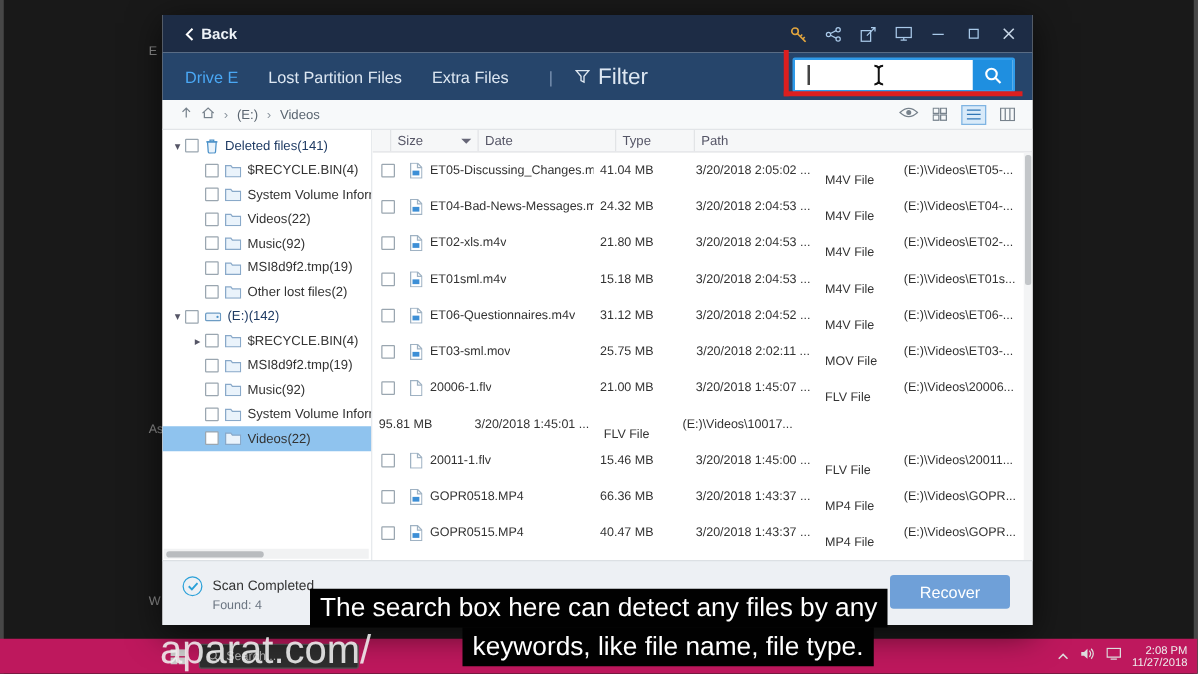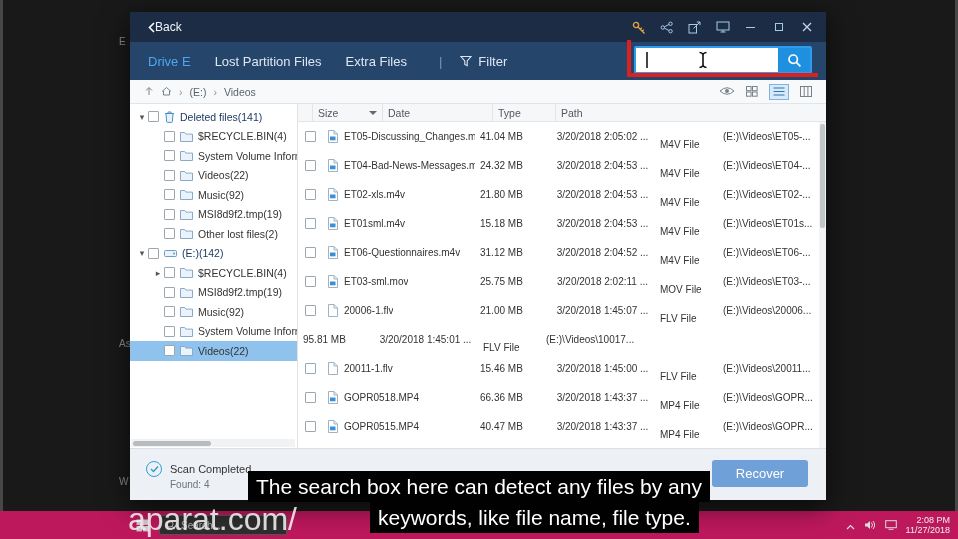--- a/index.html
+++ b/index.html
@@ -6,31 +6,31 @@
   body { background:#000; font-family:"Liberation Sans", sans-serif; }
   .stage { position:relative; width:958px; height:539px; background:#191919; overflow:hidden; font-family:"Liberation Sans", sans-serif; }
   .edge { position:absolute; top:0; bottom:0; width:3px; background:#474747; z-index:1; }
   .edge.left{ left:0; } .edge.right{ right:0; }
   .frag { position:absolute; left:119px; color:rgba(255,255,255,.5); font-size:10px; z-index:1; }
 
   
   .app { position:absolute; left:130px; top:12px; width:696px; height:488px; background:#fff; box-shadow:0 6px 26px rgba(0,0,0,.65); z-index:3; }
 
   .titlebar { height:30px; background:#1d2c45; display:flex; align-items:center; padding:0 12px 0 18px; }
-  .back { display:flex; align-items:center; color:#eef3f8; font-size:12px; cursor:default; }
+  .back { display:flex; align-items:center; gap:6px; color:#eef3f8; font-size:12px; cursor:default;font-weight:bold; }
   .tb-icons { margin-left:auto; display:flex; align-items:center; gap:13px; }
   .tb-ic { width:15px; height:15px; display:flex; align-items:center; justify-content:center; }
   .min-glyph { width:9px; height:1px; background:#a9c9e9; }
   .max-glyph { width:8px; height:8px; border:1px solid #a9c9e9; }
 
   .navbar { height:38px; background:#26456b; display:flex; align-items:center; padding-left:18px; position:relative; }
   .tab { font-size:13px; color:#dde7f2; margin-right:24px; white-space:nowrap; }
   .tab.active { color:#4aa8f5; }
   .nav-divider { color:#7e95b5; margin:0 18px 0 8px; font-size:13px; }
-  .filter { display:flex; align-items:center; gap:6px; color:#dde7f2; font-size:13px; }
+  .filter { display:flex; align-items:center; gap:6px; color:#dde7f2; font-size:18px; }
   .searchbox { position:absolute; right:14px; top:4px; width:178px; height:28px; background:#fff; border:2px solid #2f9bea; border-radius:2px; display:flex; }
   .search-field { flex:1; position:relative; background:#fff; }
   .search-field input { width:100%; height:100%; border:none; outline:none; background:transparent; font-size:12px; padding-left:14px; }
   .caret { position:absolute; left:10px; top:4px; width:1.5px; height:16px; background:#444; }
   .search-btn { width:32px; background:#1f8fe0; display:flex; align-items:center; justify-content:center; }
 
   .toolbar { height:24px; background:#f7f9fa; border-bottom:1px solid #e2e5e8; display:flex; align-items:center; padding:0 10px 0 14px; font-size:10.5px; color:#5a6570; gap:7px; }
   .crumb-sep { color:#8a949e; }
   .view-group { margin-left:auto; display:flex; align-items:center; gap:7px; }
   .vbtn { width:20px; height:16px; border:1px solid transparent; display:flex; align-items:center; justify-content:center; }
@@ -72,21 +72,21 @@
   .recover { position:absolute; right:18px; top:11px; width:96px; height:27px; background:#6fa0d8; border-radius:3px; color:#fff; font-size:13px; display:flex; align-items:center; justify-content:center; }
 
   
   .red-v { position:absolute; left:627px; top:40px; width:4px; height:37px; background:#dc1f1f; z-index:7; }
   .red-h { position:absolute; left:627px; top:73px; width:191px; height:4px; background:#dc1f1f; z-index:7; }
   .cursor { position:absolute; left:697px; top:51px; z-index:10; }
 
   .taskbar { position:absolute; left:0; right:0; bottom:0; height:28px; background:#be185d; z-index:2; display:flex; align-items:center; }
   .start { margin-left:136px; display:flex; }
   .tsearch { margin-left:10px; width:128px; height:20px; background:#2e2e2e; border:1px solid #555; border-radius:2px; display:flex; align-items:center; gap:5px; padding:0 6px; color:#b0b0b0; font-size:10px; }
-  .tray { margin-left:auto; display:flex; align-items:center; gap:9px; margin-right:8px; }
+  .tray { margin-left:auto; display:flex; align-items:flex-start; gap:9px; margin-right:8px; }
   .clock { font-size:9px; line-height:10px; text-align:right; color:#eee; }
 
   .watermark { position:absolute; left:128px; top:501px; font-size:32px; color:rgba(240,240,240,.88); z-index:8; white-space:nowrap; }
   .sub1 { position:absolute; left:0; right:0; top:471px; text-align:center; z-index:9; }
   .sub2 { position:absolute; left:328px; top:502px; z-index:9;padding-left:42px; }
   .sub1 span, .sub2 span { background:#010101; color:#fff; font-size:21px; line-height:27px; padding:2px 8px; display:inline-block; }
 </style>
 </head>
 <body>
 

